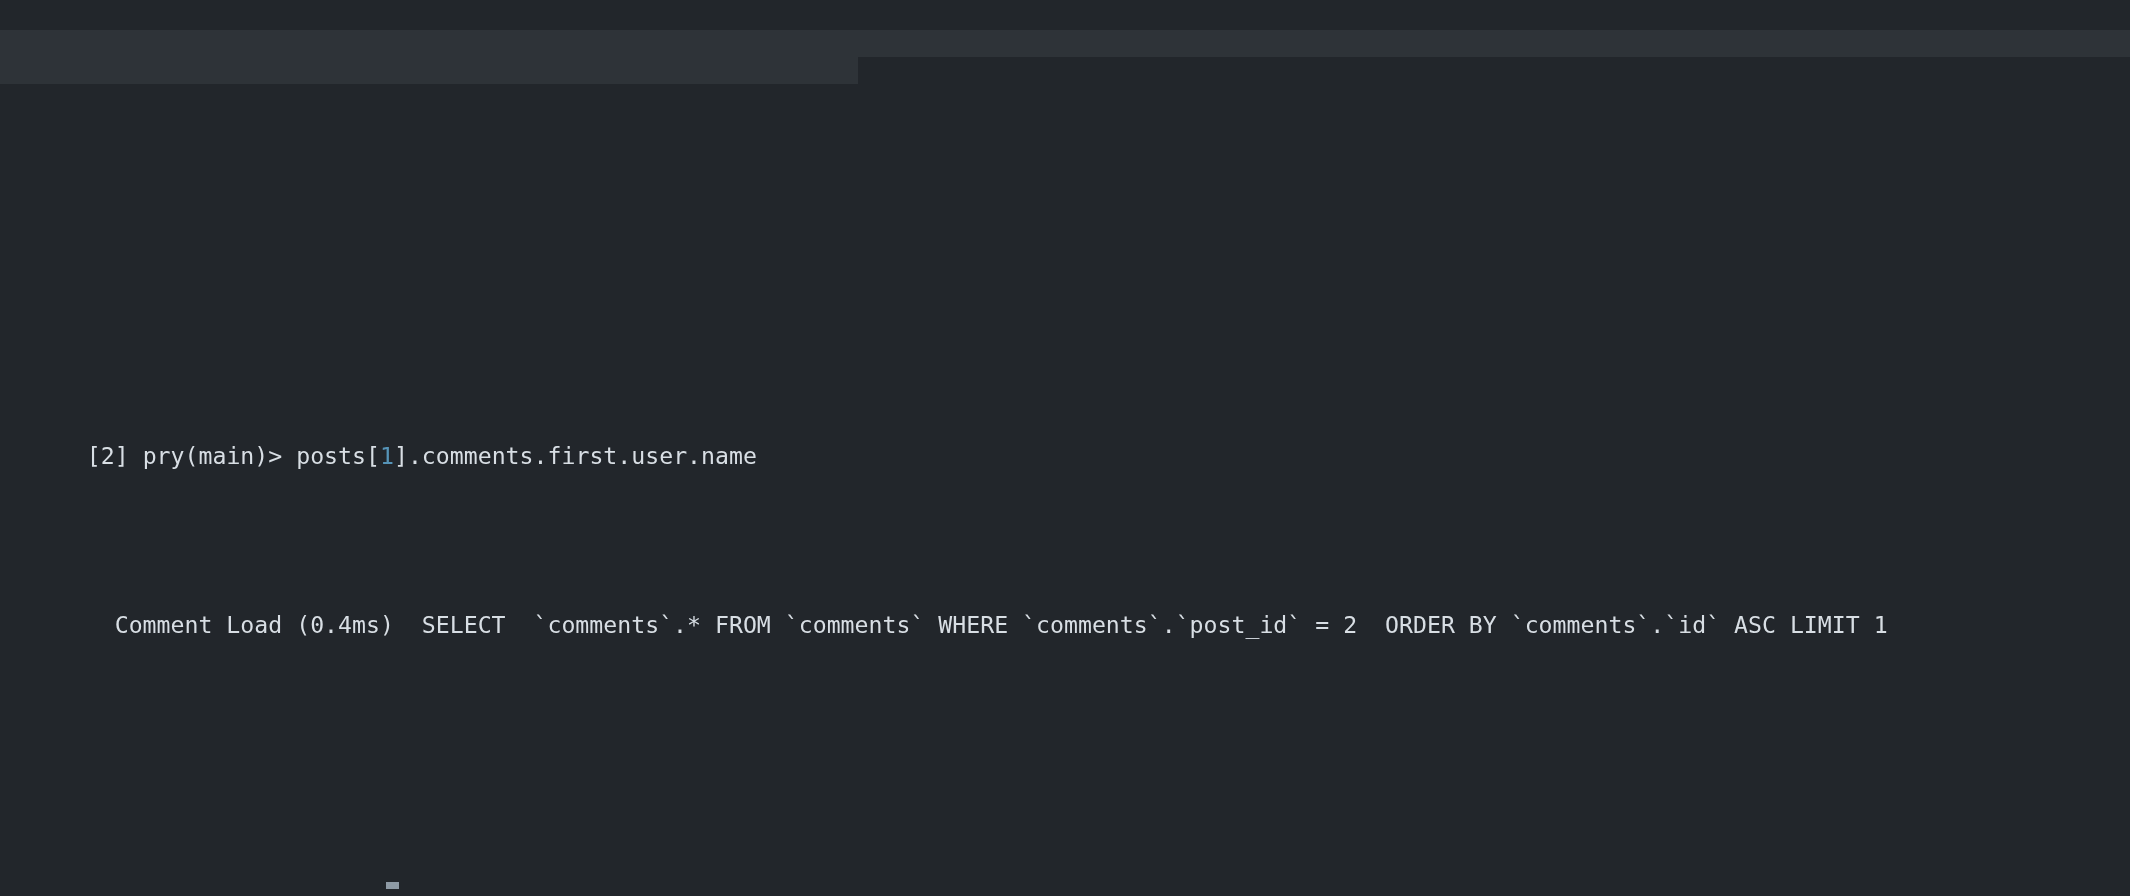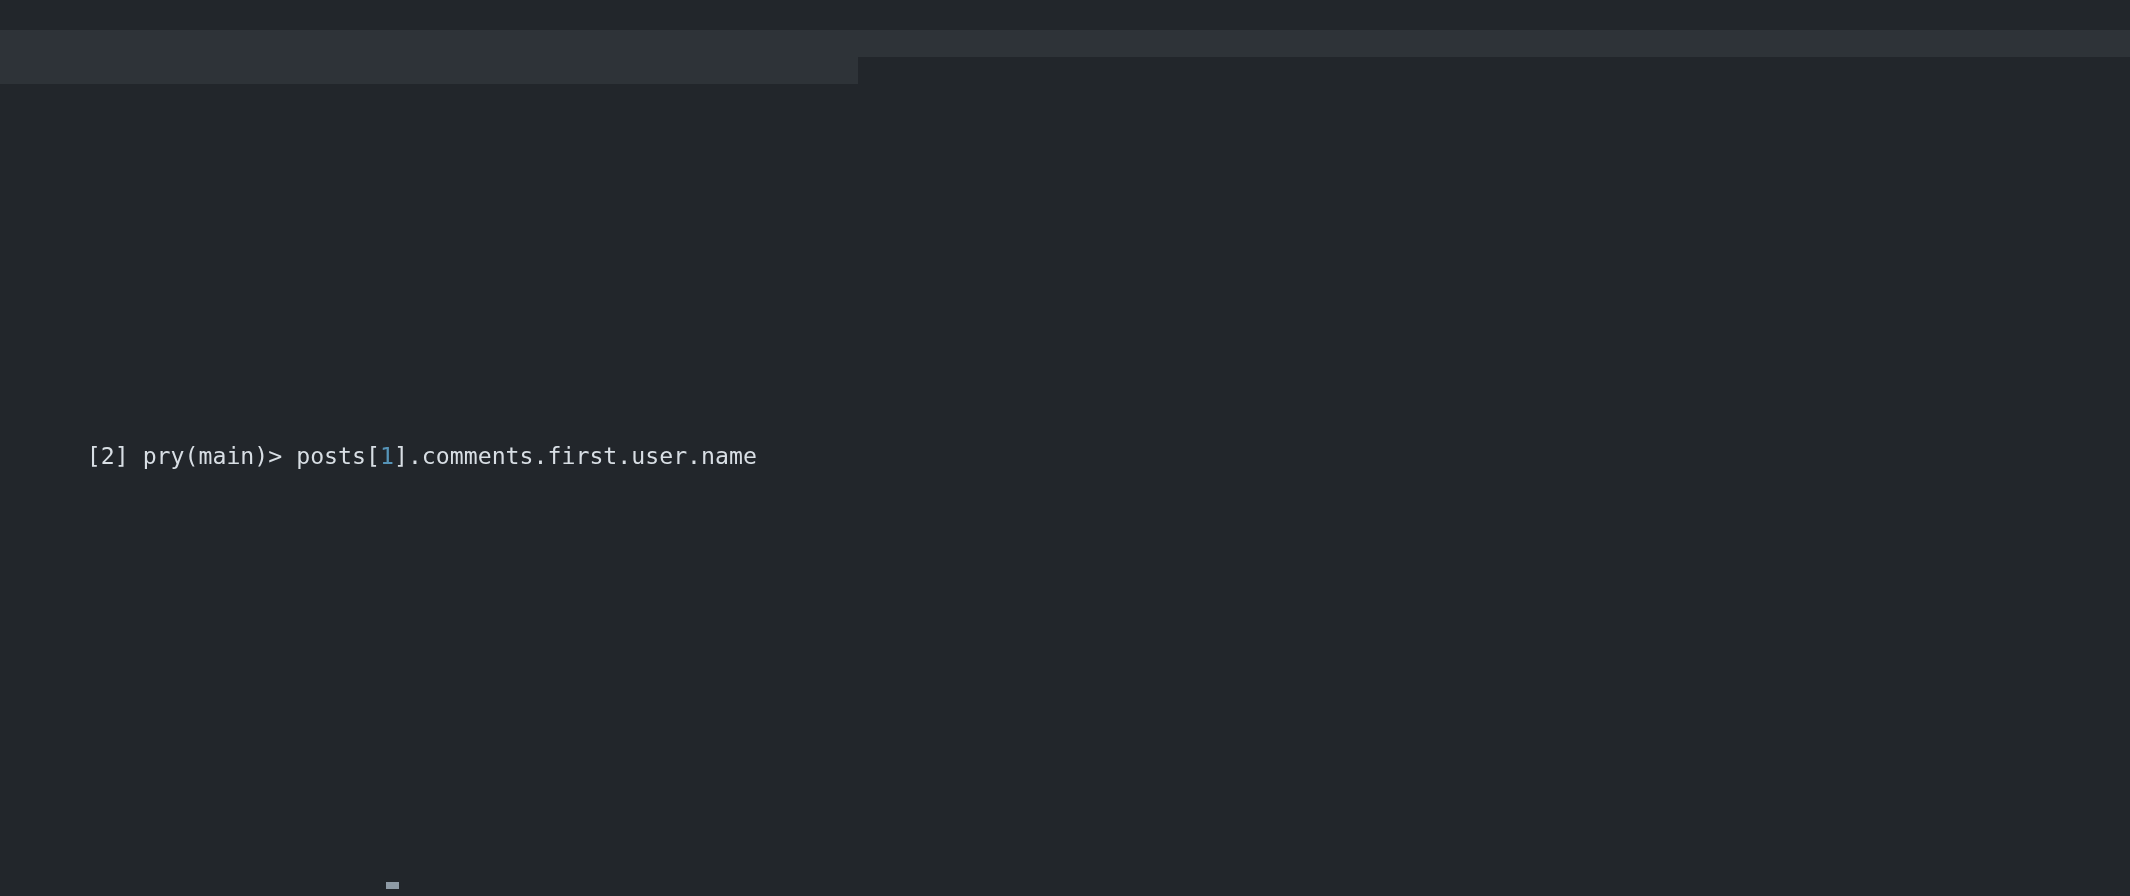--- a/index.html
+++ b/index.html
@@ -74,20 +74,23 @@
 
     
     <div class="row" style="height:11px;"></div>
 
     
     <div class="row">
       <span class="seg c-default">[</span><span class="seg c-default">2</span><span class="seg c-default">]</span><span class="seg c-default"> pry(main)&gt; </span><span class="seg c-default">posts[</span><span class="seg c-blue">1</span><span class="seg c-default">].comments.first.user.name</span>
     </div>
 
     
+    <div class="row">
+      <span class="seg c-default">  Comment Load (0.4ms)</span><span class="seg c-default">  SELECT  `comments`.* FROM `comments` WHERE `comments`.`post_id` = 2  ORDER BY `comments`.`id` ASC LIMIT 1</span>
+    </div>
 
     
 
     
     
 
     
     
 
     

